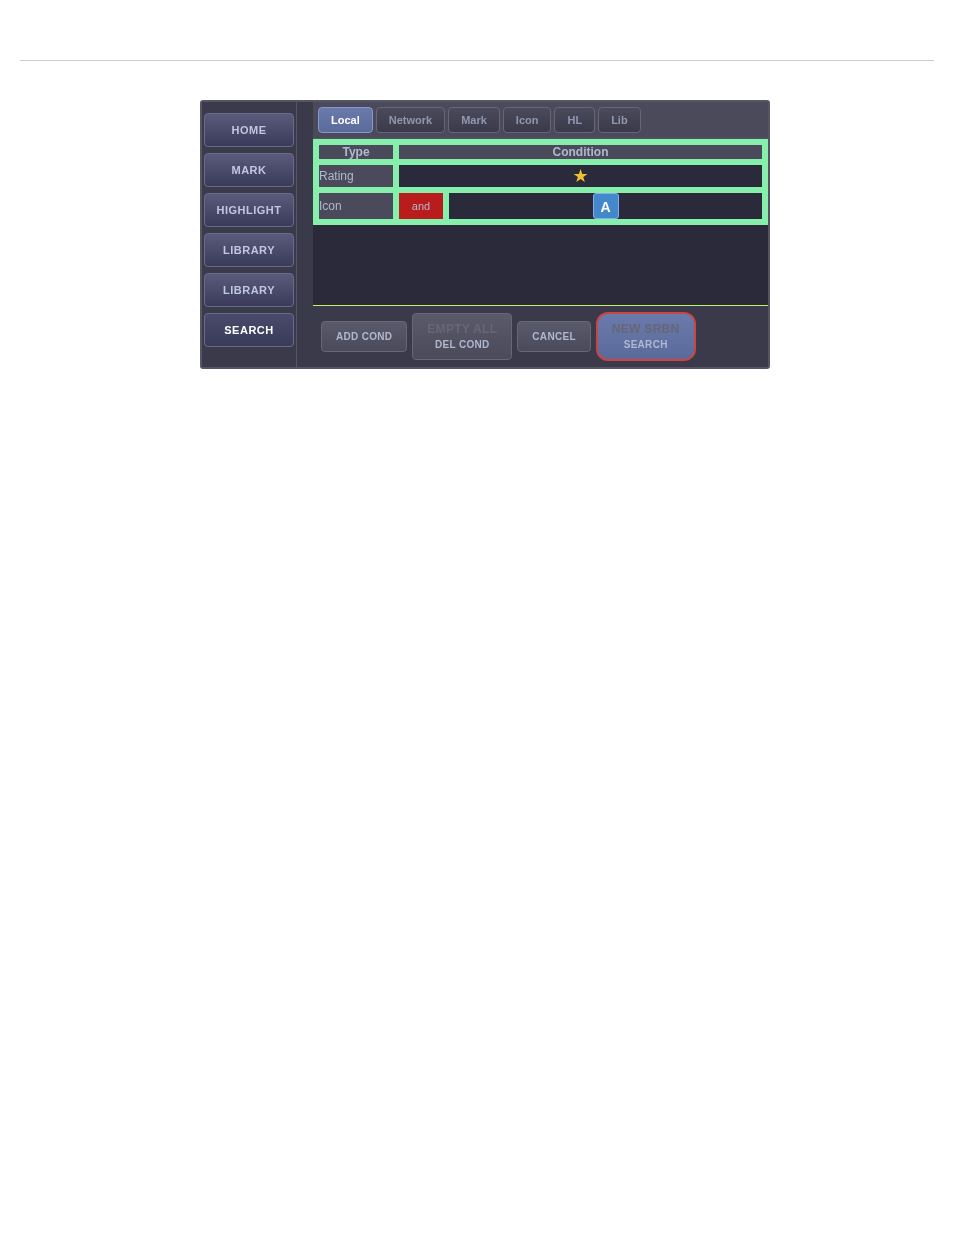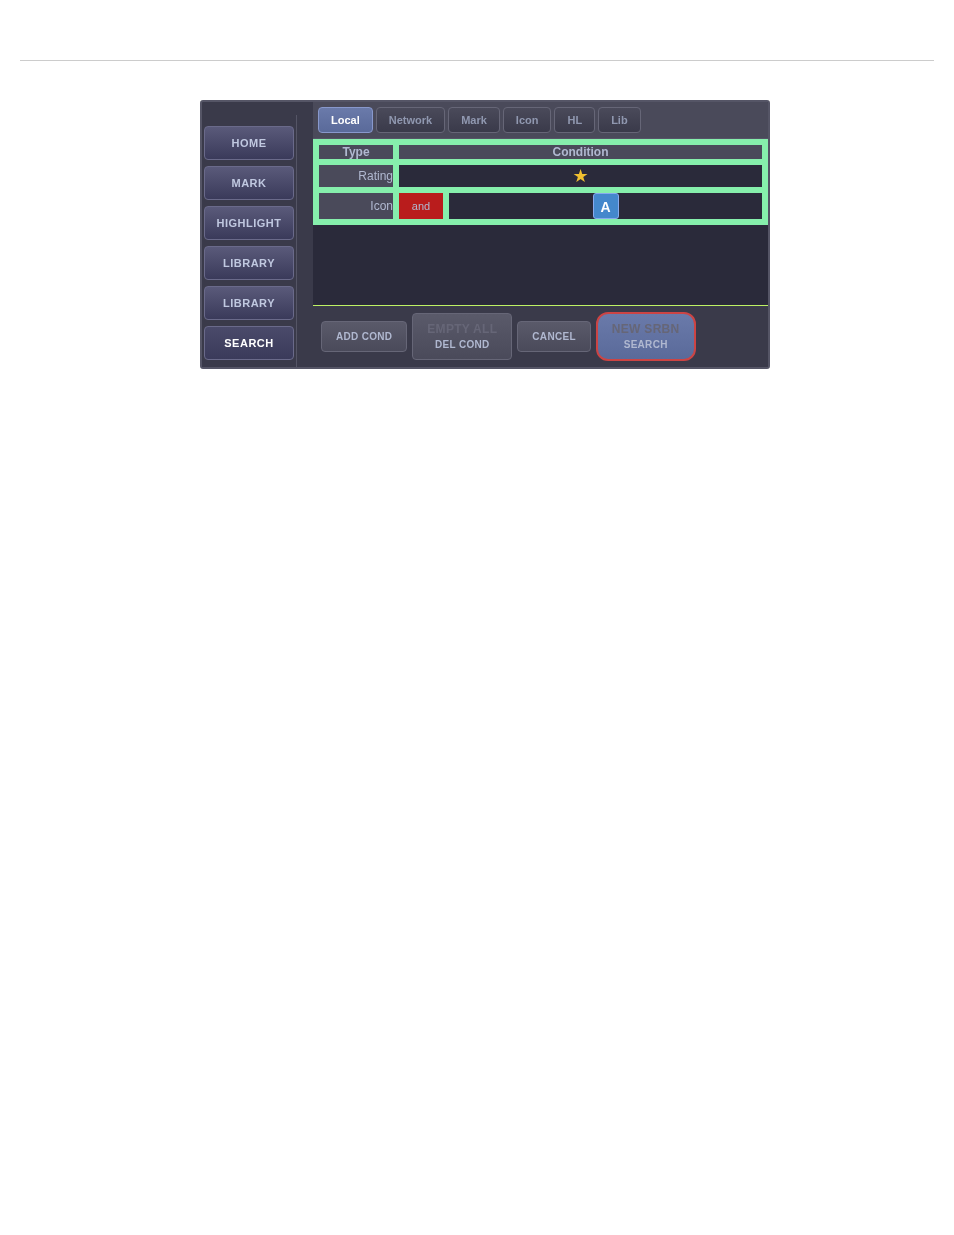--- a/index.html
+++ b/index.html
@@ -25,21 +25,21 @@
       width: 570px;
       background: #3a3a4a;
       border: 2px solid #555566;
       border-radius: 3px;
       overflow: hidden;
     }
     
     .sidebar {
       position: absolute;
       left: 0;
-      top: 13px;
+      top: 0;
       width: 95px;
       height: 100%;
       background: #3a3a4a;
       border-right: 1px solid #555566;
       display: flex;
       flex-direction: column;
     }
     .sidebar-btn {
       width: 90px;
       margin: 3px auto;
@@ -107,21 +107,21 @@
       color: #b0b8d0;
       font-size: 12px;
       font-weight: bold;
       text-align: center;
       padding: 8px 10px;
     }
     .cond-label {
       background: #4a4a5a;
       color: #b0b8d0;
       font-size: 12px;
-      text-align: right;
+      text-align: left;
       padding: 8px 10px;
       width: 80px;
     }
     .cond-value {
       background: #2a2a3a;
       color: #e0e8ff;
       font-size: 13px;
       text-align: center;
       padding: 8px 10px;
     }

